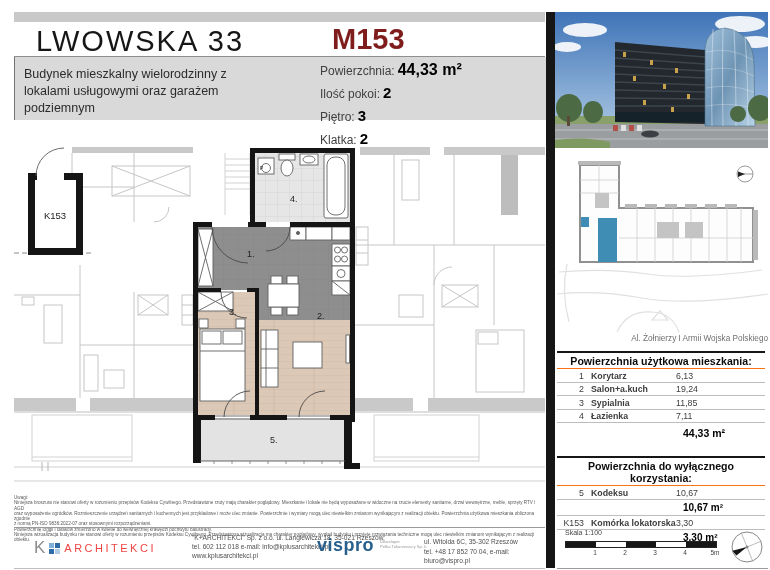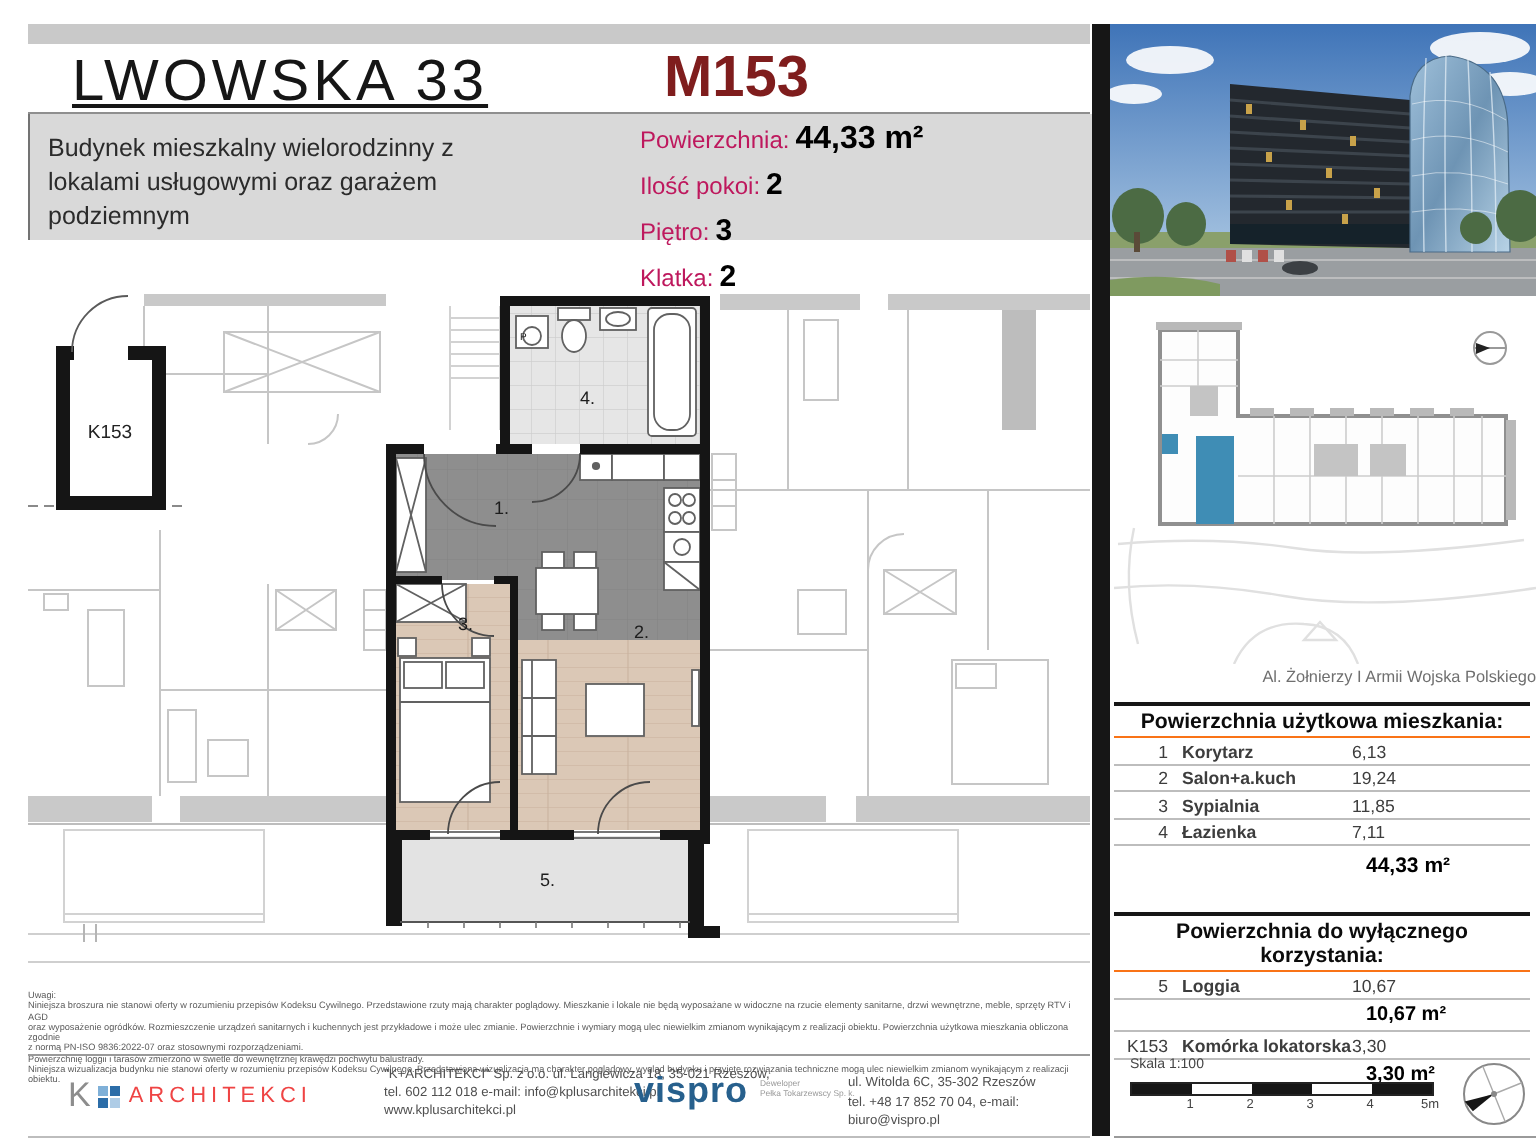--- a/index.html
+++ b/index.html
@@ -1,27 +1,27 @@
 <!DOCTYPE html>
 <html><head>
 <meta charset="utf-8">
 <style>
   html,body{margin:0;padding:0;}
   body{width:770px;height:570px;background:#fff;font-family:"Liberation Sans",sans-serif;position:relative;overflow:hidden;color:#1a1a1a;}
   .abs{position:absolute;}
   
   .top-strip{left:14px;top:12px;width:531px;height:10px;background:#c9c9c9;}
   .title-band{left:14px;top:22px;width:531px;height:34px;background:#fff;border-bottom:1px solid #8f8f8f;}
-  .project-title{position:absolute;left:22px;top:3px;font-size:29px;letter-spacing:2px;color:#161616;text-decoration:underline;}
+  .project-title{position:absolute;left:22px;top:3px;font-size:29px;letter-spacing:2px;color:#161616;}
   .unit-id{position:absolute;left:318px;top:1px;font-size:29px;font-weight:bold;color:#7f1d1d;}
   .subtitle-band{left:14px;top:57px;width:531px;height:63px;background:#d9d9d9;border-left:1px solid #737373;}
   .subtitle{position:absolute;left:9px;top:9px;width:250px;font-size:12.5px;line-height:1.35;color:#2b2b2b;}
   .details{position:absolute;left:305px;top:4px;}
   .d-row{margin-bottom:5px;white-space:nowrap;}
-  .d-label{font-size:12px;color:#be185d;}
+  .d-label{font-size:12px;color:#404040;}
   .d-value{font-size:15px;font-weight:bold;color:#000;margin-left:3px;}
   .d-value.big{font-size:16px;}
   
   .divider{left:546px;top:12px;width:9px;height:556px;background:#161616;}
   .photo{left:555px;top:12px;width:213px;height:136px;}
   .keyplan{left:557px;top:160px;width:211px;height:172px;}
   .address{left:557px;top:334px;width:211px;text-align:right;font-size:8.2px;color:#6f6f6f;}
   .rp-table{left:557px;width:208px;}
   .t-title{font-size:10.6px;font-weight:bold;text-align:center;color:#0c0c0c;border-top:2px solid #161616;border-bottom:1px solid #f97316;padding:2px 0 1px 0;}
   .t-row{display:flex;font-size:8.8px;color:#3d3d3d;border-bottom:1px solid #bdbdbd;padding:1.5px 0 1px 0;}
@@ -375,21 +375,21 @@
     <span class="t-name">Łazienka</span>
     <span class="t-val">7,11</span>
   </div>
   <div class="t-total">44,33 m²</div>
 </div>
 
 <div class="abs rp-table" style="top:456px;">
   <div class="t-title">Powierzchnia do wyłącznego korzystania:</div>
   <div class="t-row">
     <span class="t-no">5</span>
-    <span class="t-name">Loggia</span>
+    <span class="t-name">Kodeksu</span>
     <span class="t-val">10,67</span>
   </div>
   <div class="t-sub lined">10,67 m²</div>
   <div class="t-row">
     <span class="t-no">K153</span>
     <span class="t-name">Komórka lokatorska</span>
     <span class="t-val">3,30</span>
   </div>
   <div class="t-sub">3,30 m²</div>
 </div>

